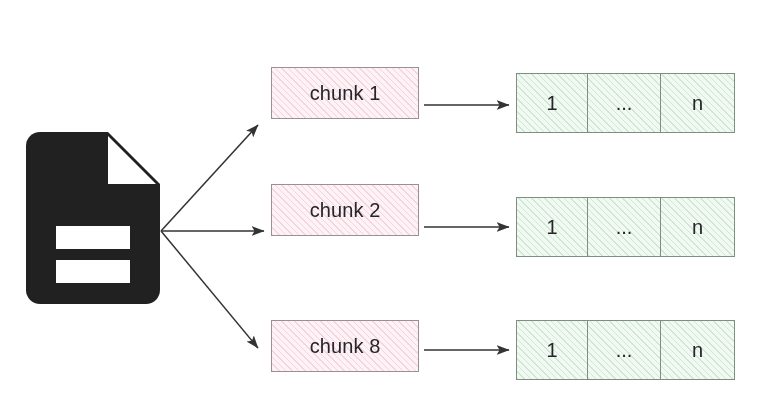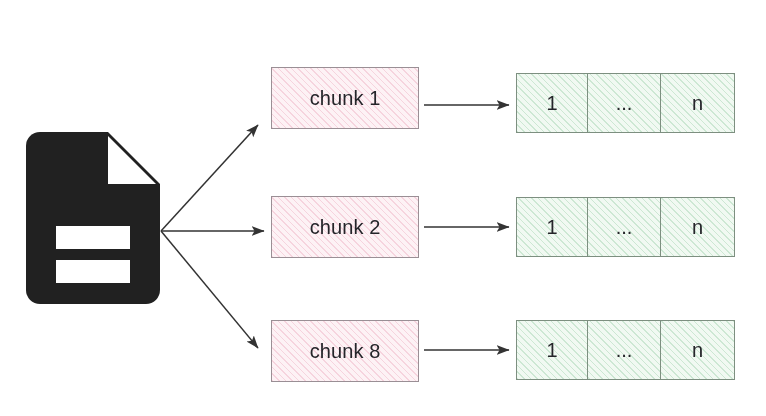--- a/index.html
+++ b/index.html
@@ -26,21 +26,21 @@
     top: 132px;
     width: 134px;
     height: 172px;
   }
 
   
   .chunk-box {
     position: absolute;
     box-sizing: border-box;
     width: 148px;
-    height: 62px;
+    height: 52px;
     border: 1.4px solid #9a8f95;
     background-color: #fdf2f5;
     background-image: repeating-linear-gradient(
         45deg,
         rgba(236, 170, 190, 0.42) 0px,
         rgba(236, 170, 190, 0.42) 1.1px,
         rgba(255, 255, 255, 0) 1.1px,
         rgba(255, 255, 255, 0) 4.6px
     );
     display: flex;
@@ -121,21 +121,21 @@
 
     <line x1="424" y1="105" x2="509" y2="105" stroke="#333333" stroke-width="1.5" marker-end="url(#ah)"></line>
     <line x1="424" y1="227" x2="509" y2="227" stroke="#333333" stroke-width="1.5" marker-end="url(#ah)"></line>
     <line x1="424" y1="350" x2="509" y2="350" stroke="#333333" stroke-width="1.5" marker-end="url(#ah)"></line>
   </svg>
 
   <div class="chunk-box" style="left:271px; top:67px;">
     <span class="chunk-label">chunk 1</span>
   </div>
 
-  <div class="chunk-box" style="left:271px; top:196px;">
+  <div class="chunk-box" style="left:271px; top:184px;">
     <span class="chunk-label">chunk 2</span>
   </div>
 
   <div class="chunk-box" style="left:271px; top:320px;">
     <span class="chunk-label">chunk 8</span>
   </div>
 
   <div class="token-row" style="left:516px; top:73px;">
     <div class="token-cell c1">1</div>
     <div class="token-cell c2">...</div>

